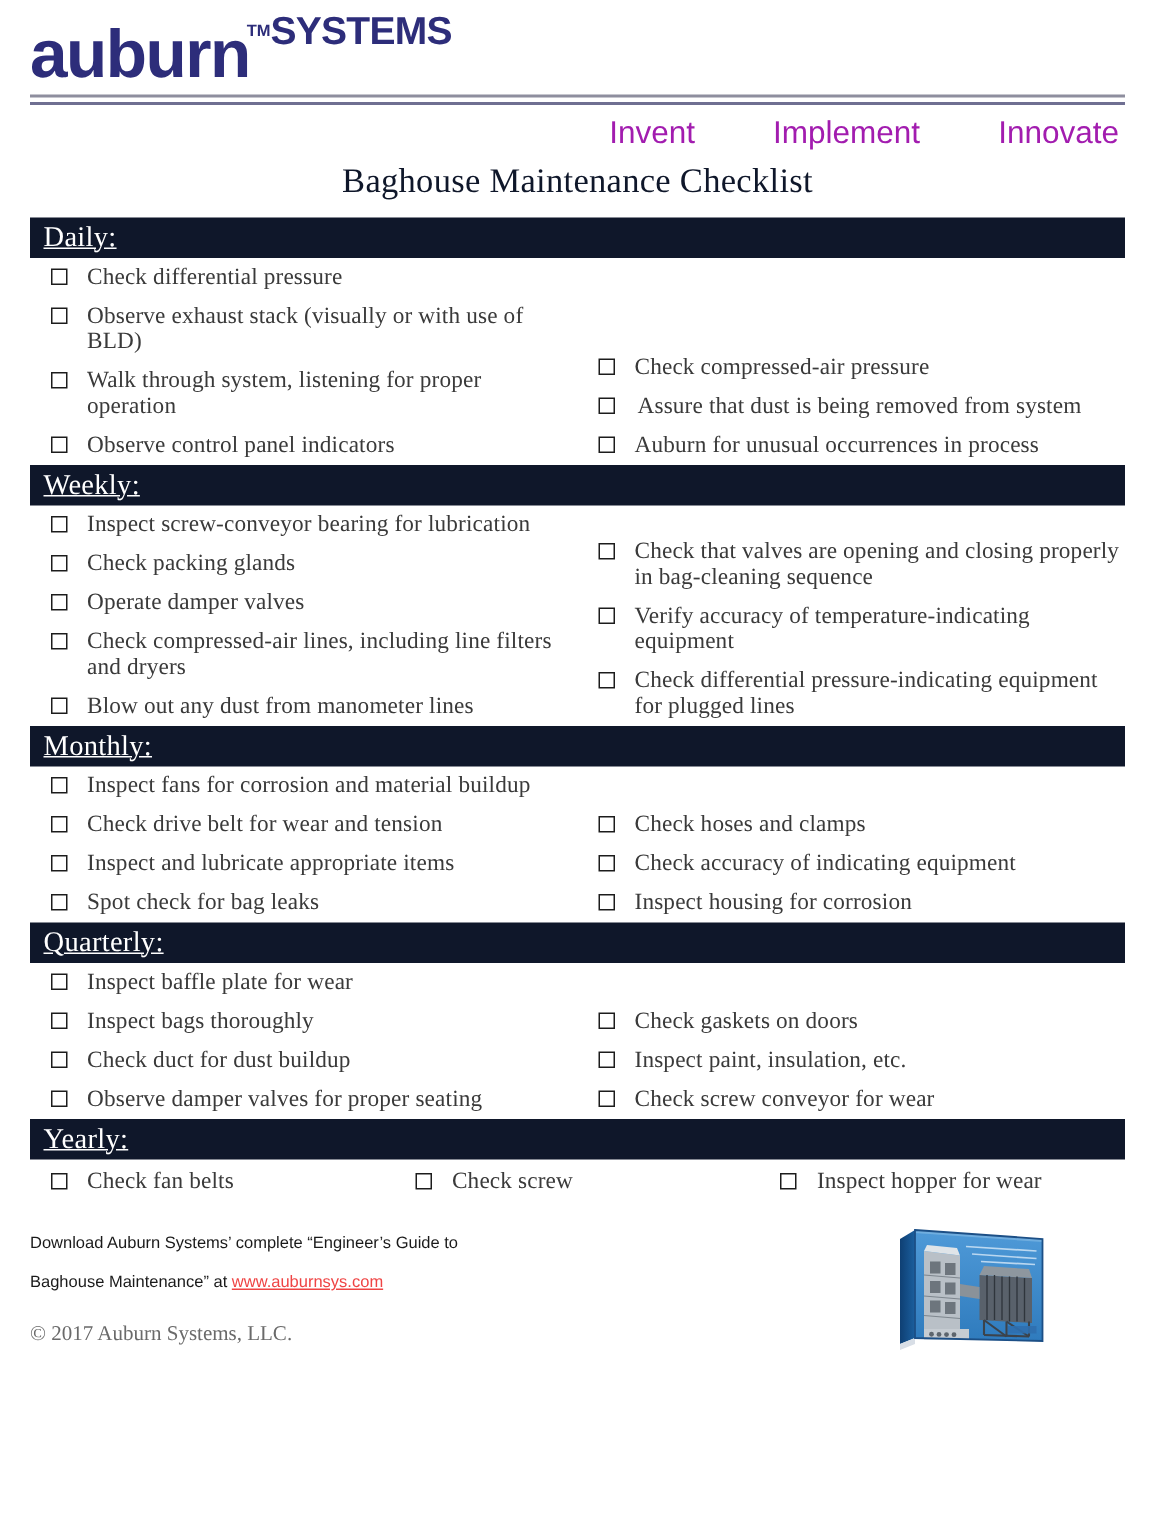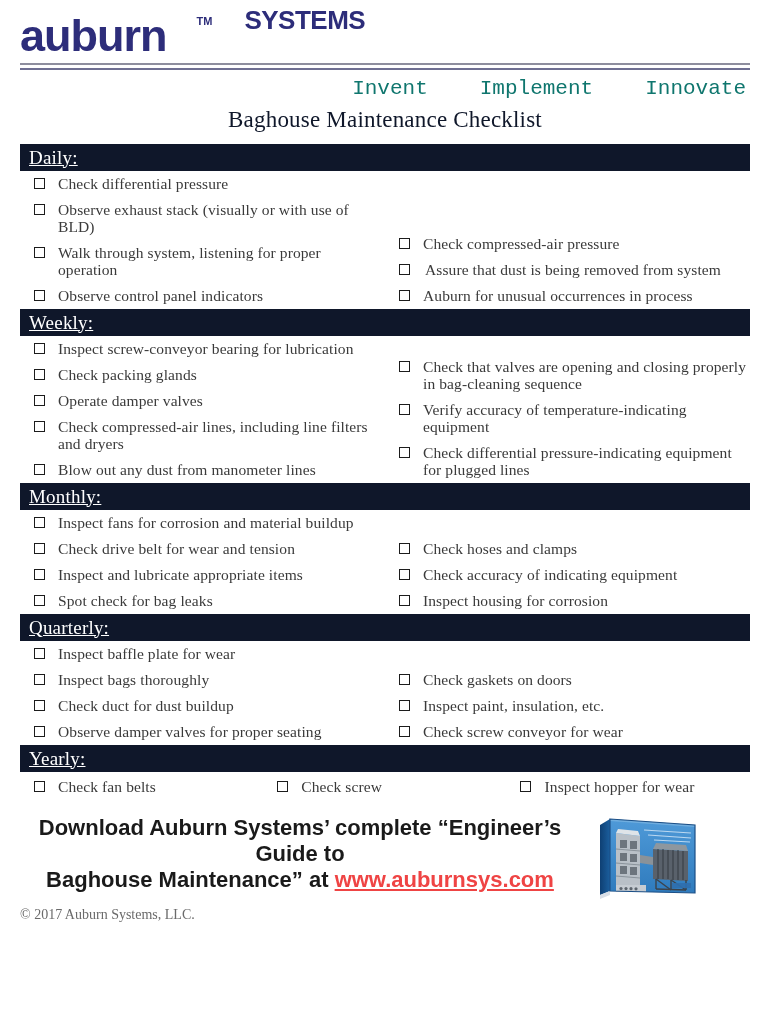--- a/index.html
+++ b/index.html
@@ -18,21 +18,20 @@
 
   
   .header {
     position: relative;
     padding: 14px 20px 0 20px;
   }
   .logo-row {
     display: flex;
     align-items: flex-start;
     height: 46px;
-    gap: 32px;
   }
   .logo-auburn {
     font-family: "Liberation Sans", sans-serif;
     font-weight: bold;
     font-size: 45px;
     line-height: 44px;
     letter-spacing: -1px;
     color: #2d2d7a;
   }
   .logo-tm {
@@ -66,23 +65,23 @@
     background: #6f6f92;
     margin: 3px 0 0 0;
   }
 
   .tagline {
     display: flex;
     justify-content: flex-end;
     gap: 52px;
     padding-right: 4px;
     margin-top: 7px;
-    font-family: Liberation Mono, monospace;
+    font-family: Liberation Sans, sans-serif;
     font-size: 21px;
-    color: #0f766e;
+    color: #a21caf;
     letter-spacing: 0px;
   }
 
   .doc-title {
     text-align: center;
     font-family: "Liberation Serif", serif;
     font-size: 23px;
     color: #0f172a;
     margin-top: 7px;
     margin-bottom: 0;
@@ -173,24 +172,24 @@
   .col3 .cb-wrap { width: 38px; }
 
   
   .footer {
     padding: 0 20px;
     margin-top: 16px;
     position: relative;
   }
   .promo {
     width: 560px;
-    text-align: center;
+    text-align: left;
     font-family: "Liberation Sans", sans-serif;
-    font-weight: bold;
-    font-size: 22px;
+    font-weight: normal;
+    font-size: 11px;
     line-height: 26px;
     color: #1a1a1a;
   }
   .promo a, .promo .link {
     color: #ef4444;
     text-decoration: underline;
   }
   .copyright {
     margin-top: 14px;
     font-family: "Liberation Serif", serif;

